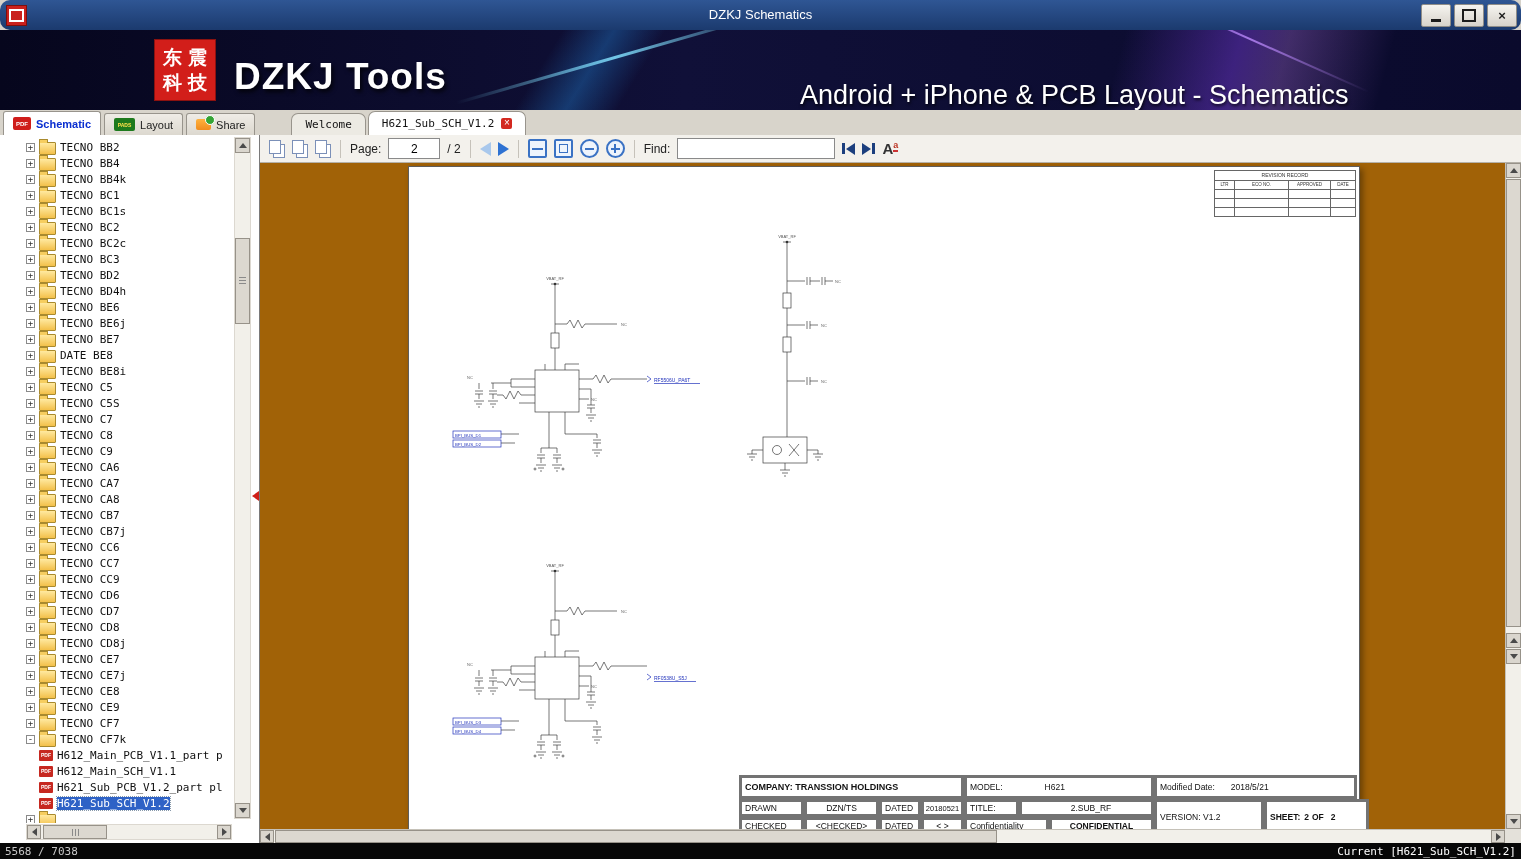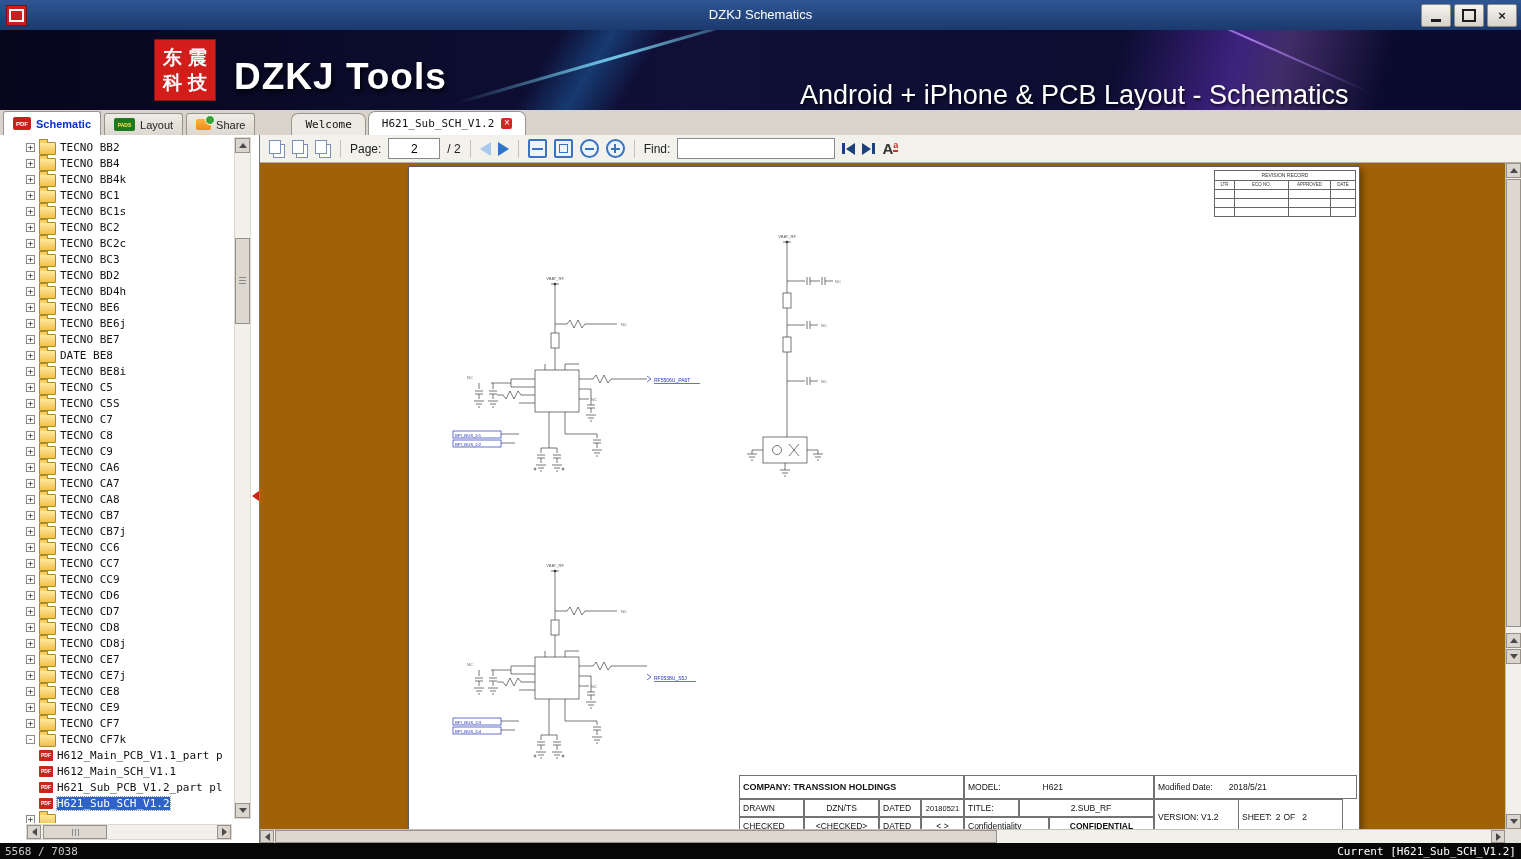--- a/index.html
+++ b/index.html
@@ -1,21 +1,21 @@
 <!DOCTYPE html>
 <html><head>
 <meta charset="utf-8">
 <style>
   html,body{margin:0;padding:0;background:#000;}
   body{font-family:"Liberation Sans",sans-serif;}
   #win{position:relative;width:1521px;height:859px;overflow:hidden;background:#d6d2ca;}
 
   
   .titlebar{position:absolute;left:0;top:0;right:0;height:30px;
-    background:linear-gradient(180deg,#2f5694 0%,#1b3a6e 100%);}
+    background:linear-gradient(180deg,#2f5694 0%,#1b3a6e 100%);border-radius:10px;}
   .app-ico{position:absolute;left:6px;top:5px;width:19px;height:19px;background:#c9201d;
     border:1px solid #7d0f0d;display:grid;place-items:center;}
   .app-ico i{display:block;width:11px;height:9px;border:2px solid #fff;}
   .title-text{position:absolute;left:0;right:0;top:0;height:30px;line-height:30px;
     text-align:center;color:#fff;font-size:13px;}
   .winbtns{position:absolute;right:4px;top:4px;display:flex;gap:3px;}
   .wbtn{width:28px;height:21px;background:linear-gradient(#f6f4f0,#d7d3cb);
     border:1px solid #8f8d88;border-radius:2px;display:grid;place-items:center;
     color:#1c1c1c;font-size:13px;font-weight:bold;cursor:default;}
   .glyph-min{width:10px;height:3px;background:#1c1c1c;margin-top:9px;}
@@ -150,21 +150,21 @@
 
   .revtable{position:absolute;left:805px;top:3px;width:142px;border:1px solid #666;box-sizing:border-box;}
   .rev-title{height:9px;border-bottom:1px solid #666;font-size:5px;text-align:center;line-height:9px;color:#333;}
   .rev-cols,.rev-row{display:flex;height:8px;border-bottom:1px solid #666;}
   .rev-row.last{border-bottom:none;}
   .rev-cols span,.rev-row span{border-right:1px solid #666;box-sizing:border-box;font-size:4.5px;
     text-align:center;line-height:8px;color:#333;display:block;}
   .rc1{width:20px;} .rc2{width:54px;} .rc3{width:42px;} .rc4{width:24px;border-right:none!important;}
 
   .tblock{position:absolute;left:330px;top:608px;width:618px;height:60px;font-size:8.5px;color:#111;}
-  .tcell{position:absolute;border:1px solid #737373;box-sizing:border-box;display:flex;
+  .tcell{position:absolute;border:3px solid #737373;box-sizing:border-box;display:flex;
     align-items:center;padding:0 3px;overflow:hidden;background:#fff;}
   .tcell.center{justify-content:center;}
   .tcell.bold{font-weight:bold;}
 
   
   .v-vscroll{position:absolute;top:28px;right:0;width:16px;bottom:14px;background:#f2f0ea;border-left:1px solid #c5c1b8;box-sizing:border-box;}
   .vv-up{left:0;top:0;width:15px;height:15px;}
   .vv-thumb{position:absolute;left:0;top:16px;width:15px;height:448px;background:#dcd8d0;border:1px solid #979289;box-sizing:border-box;}
   .vv-pgup{left:0;top:470px;width:15px;height:15px;}
   .vv-pgdn{left:0;top:486px;width:15px;height:15px;}
@@ -688,21 +688,21 @@
               <span style="margin-left:16px;">2018/5/21</span>
             </div>
 
             <div class="tcell" style="left:0;top:24px;width:65px;height:18px;">DRAWN</div>
             <div class="tcell center" style="left:65px;top:24px;width:75px;height:18px;">DZN/TS</div>
             <div class="tcell" style="left:140px;top:24px;width:42px;height:18px;">DATED</div>
             <div class="tcell center" style="left:182px;top:24px;width:43px;height:18px;font-size:7.5px;">20180521</div>
             <div class="tcell" style="left:225px;top:24px;width:55px;height:18px;">TITLE:</div>
             <div class="tcell center" style="left:280px;top:24px;width:135px;height:18px;padding-left:12px;">2.SUB_RF</div>
             <div class="tcell" style="left:415px;top:24px;width:110px;height:36px;">VERSION: V1.2</div>
-            <div class="tcell" style="left:499px;top:24px;width:105px;height:36px;">
+            <div class="tcell" style="left:525px;top:24px;width:105px;height:36px;font-weight:bold;">
               <span>SHEET:</span>
               <span style="margin-left:4px;">2</span>
               <span style="margin-left:3px;">OF</span>
               <span style="margin-left:7px;">2</span>
             </div>
 
             <div class="tcell" style="left:0;top:42px;width:65px;height:18px;">CHECKED</div>
             <div class="tcell center" style="left:65px;top:42px;width:75px;height:18px;">&lt;CHECKED&gt;</div>
             <div class="tcell" style="left:140px;top:42px;width:42px;height:18px;">DATED</div>
             <div class="tcell center" style="left:182px;top:42px;width:43px;height:18px;">&lt; &gt;</div>

